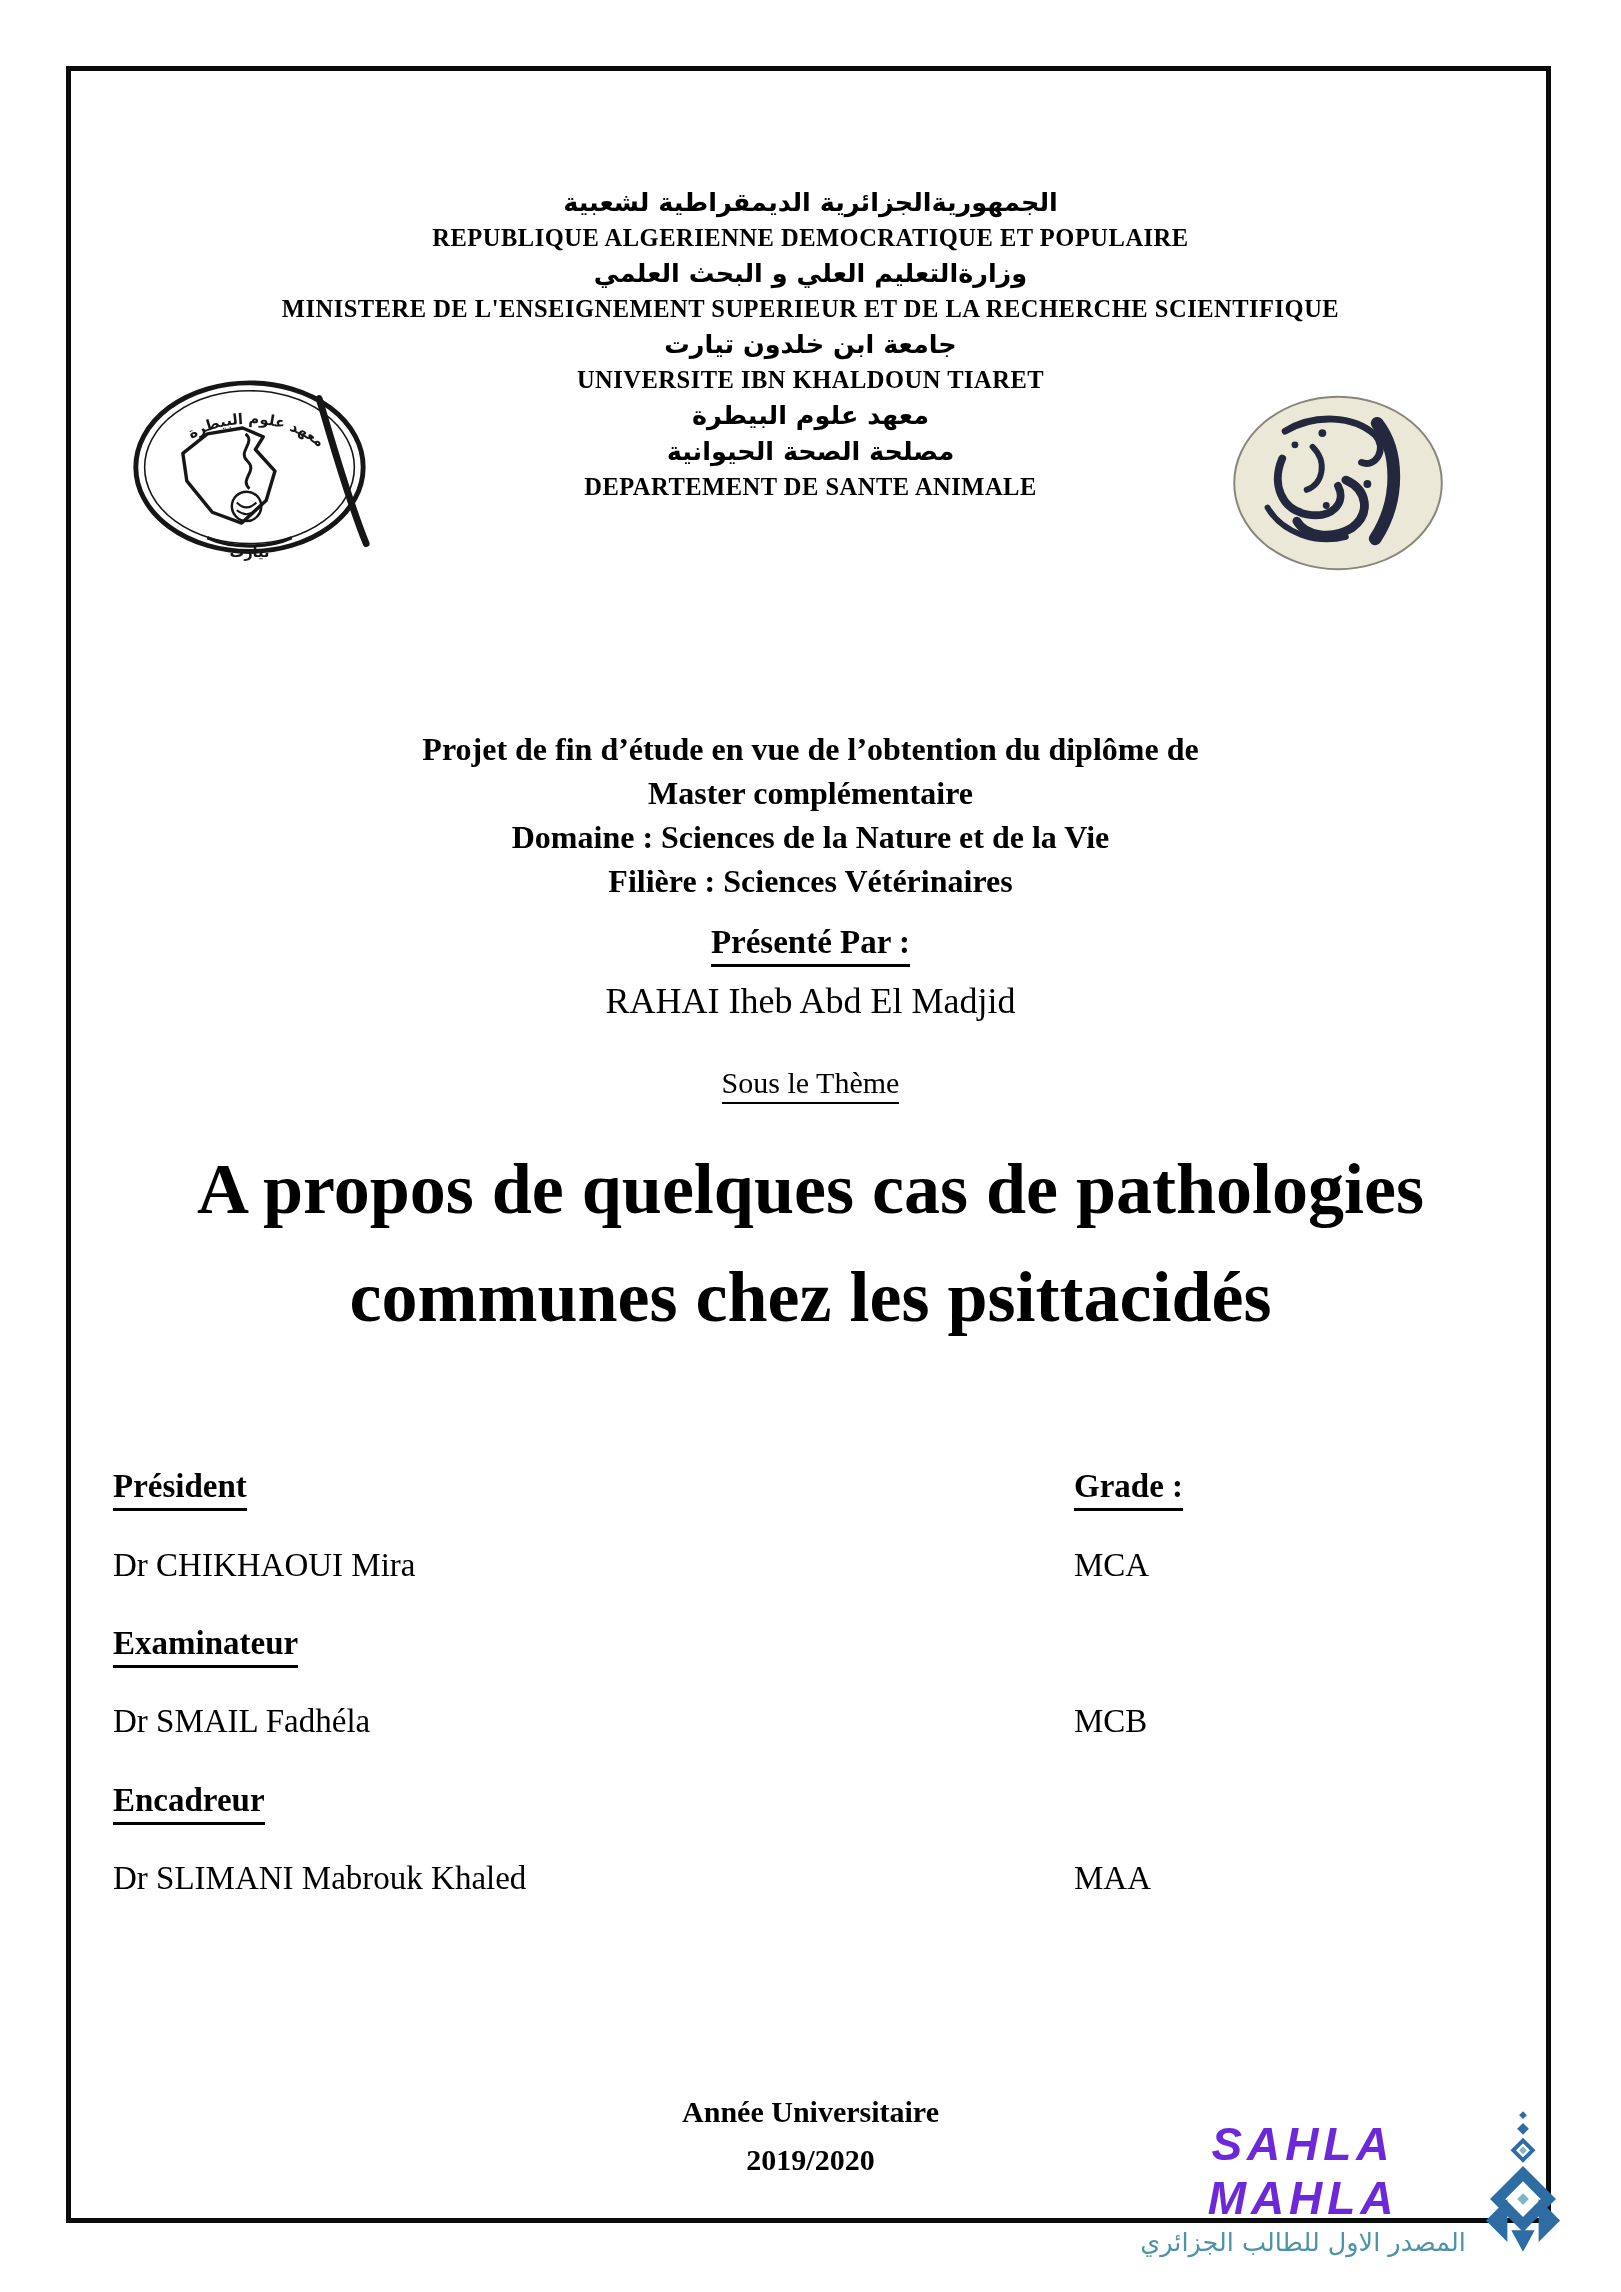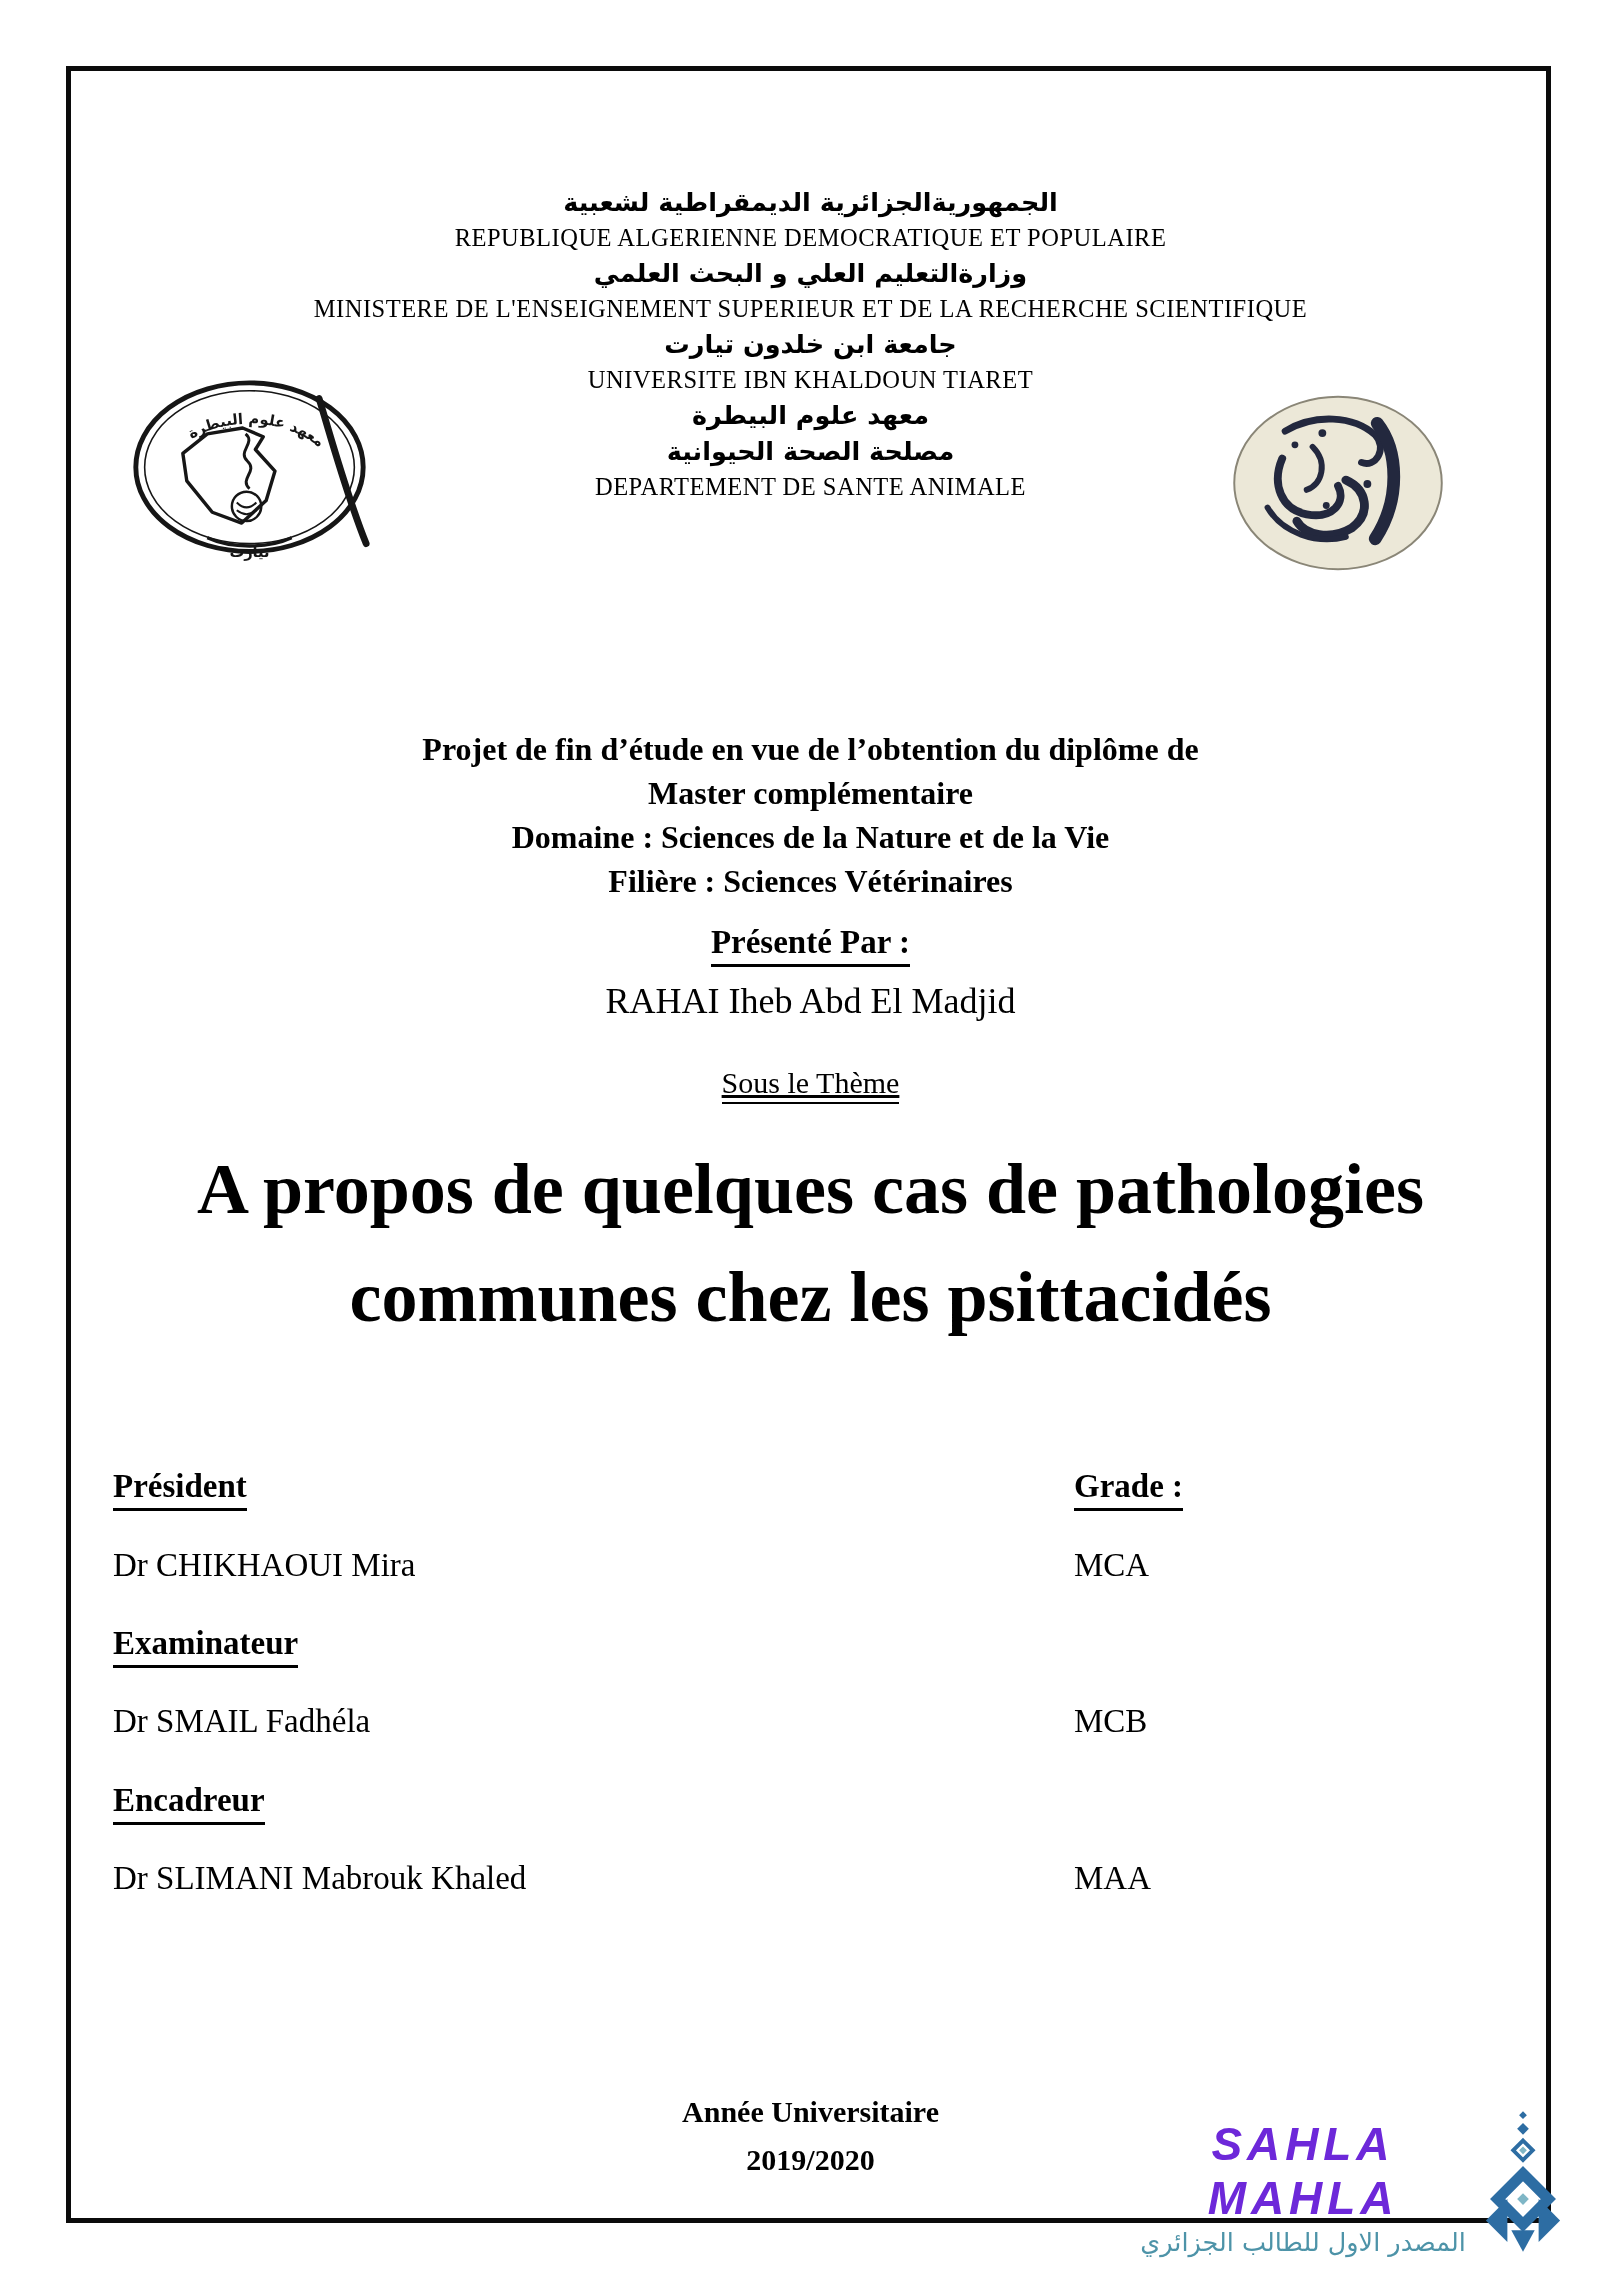--- a/index.html
+++ b/index.html
@@ -13,32 +13,32 @@
   }
   .frame{
     position:absolute;left:66px;top:66px;
     width:1475px;height:2147px;
     border:5.9px solid #0b0b0b;
     z-index:1;
   }
   
   .hdr{position:absolute;top:184px;left:0;width:100%;text-align:center;z-index:2;}
   .hdr-ar{font-family:"DejaVu Sans",sans-serif;font-weight:bold;font-size:25.5px;height:36px;line-height:36px;direction:rtl;}
-  .hdr-fr{font-weight:normal;font-size:24.5px;height:35px;line-height:35px;letter-spacing:0.5px;}
+  .hdr-fr{font-weight:bold;font-size:24.5px;height:35px;line-height:35px;letter-spacing:0.5px;}
   
   .seal-left{position:absolute;left:127px;top:377px;width:245px;height:196px;z-index:2;}
   .seal-right{position:absolute;left:1228px;top:390px;width:221px;height:186px;z-index:2;}
   
   .intro{position:absolute;top:727px;left:0;width:100%;text-align:center;font-weight:bold;font-size:32px;}
   .intro div{height:44px;line-height:44px;}
   .presente{position:absolute;top:924px;left:0;width:100%;text-align:center;font-weight:bold;font-size:33px;}
   .presente span{display:inline-block;border-bottom:3.9px solid #000;padding-bottom:2.9px;}
   .author{position:absolute;top:980px;left:0;width:100%;text-align:center;font-size:36px;}
   .soustheme{position:absolute;top:1066px;left:0;width:100%;text-align:center;font-size:30px;}
-  .soustheme span{display:inline-block;border-bottom:2.9px solid #000;padding-bottom:2px;text-decoration:underline;}
+  .soustheme span{display:inline-block;border-bottom:2.9px solid #000;padding-bottom:2px;}
   .bigtitle{position:absolute;top:1135px;left:0;width:100%;text-align:center;font-weight:bold;font-size:72px;line-height:108px;}
   
   .crow{position:absolute;left:113px;width:1392px;font-size:33px;z-index:2;}
   .crow .right{position:absolute;left:961px;top:0;}
   .rolehead{font-weight:bold;}
   .rolehead span,.gradehead span{display:inline-block;border-bottom:3.9px solid #000;padding-bottom:2.9px;font-weight:bold;}
   
   .footer{position:absolute;top:2084px;left:0;width:100%;text-align:center;font-weight:bold;font-size:30px;}
   .footer div{height:40px;line-height:40px;margin-top:8px;}
   

